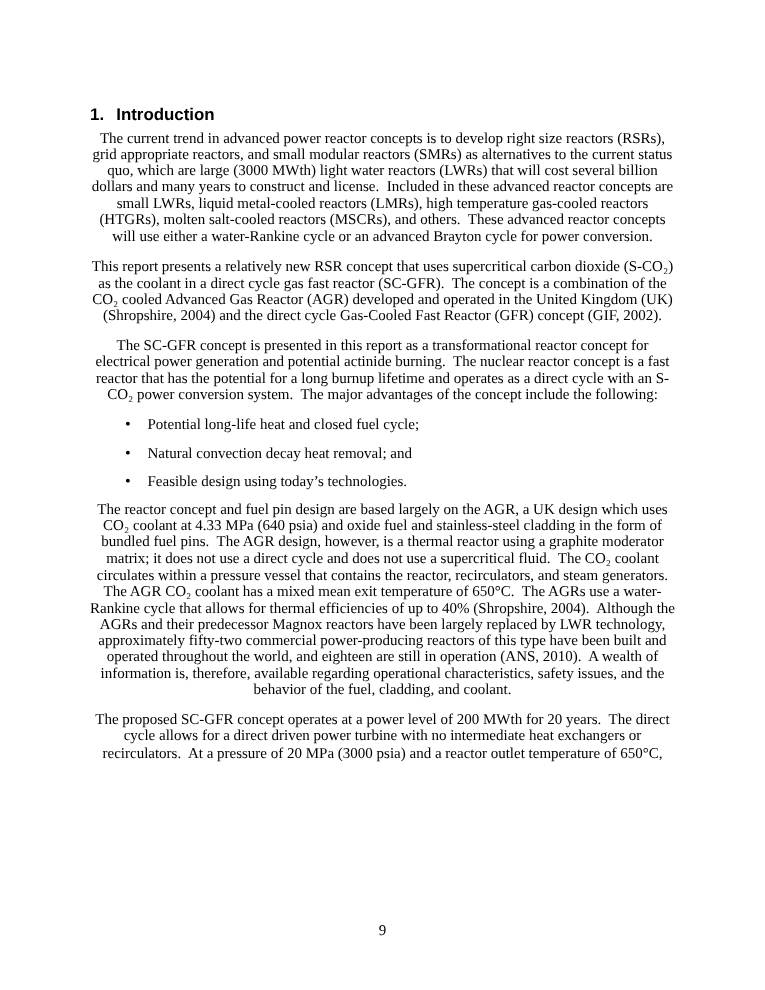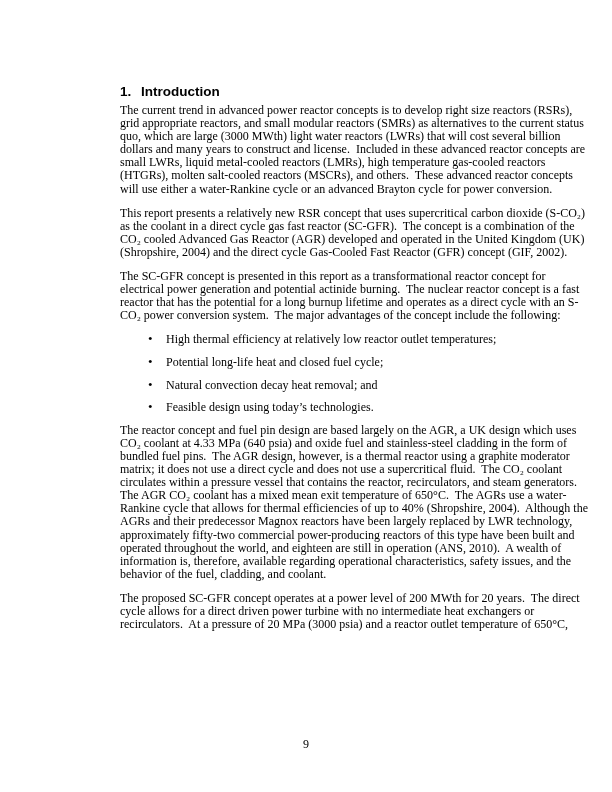--- a/index.html
+++ b/index.html
@@ -15,40 +15,39 @@
     overflow: hidden;
     font-family: "Liberation Serif", serif;
     color: #000000;
     box-sizing: border-box;
   }
   .text-block {
     position: absolute;
     left: 72px;
     top: 84px;
     width: 468px;
-    margin-left: 48px;
   }
   .section-heading {
     font-family: "Liberation Sans", sans-serif;
     font-weight: bold;
     font-size: 13.5px;
     line-height: 15px;
     margin: 0 0 5px 0;
     color: #000000;
   }
   .section-heading .heading-number {
     display: inline-block;
     min-width: 21px;
   }
   .body-para {
     font-size: 12px;
     line-height: 13.1px;
     margin: 0 0 11px 0;
     white-space: pre-wrap;
-    text-align: left;
+    text-align: center;
   }
   .bullet-list {
     list-style: none;
     margin: 9px 0 6px 0;
     padding: 0 0 0 46px;
   }
   .bullet-list li {
     position: relative;
     font-size: 12px;
     line-height: 13.1px;
@@ -80,21 +79,20 @@
 
     <h1 class="section-heading"><span class="heading-number">1.</span><span>Introduction</span></h1>
 
     <p class="body-para">The current trend in advanced power reactor concepts is to develop right size reactors (RSRs), grid appropriate reactors, and small modular reactors (SMRs) as alternatives to the current status quo, which are large (3000 MWth) light water reactors (LWRs) that will cost several billion dollars and many years to construct and license.  Included in these advanced reactor concepts are small LWRs, liquid metal-cooled reactors (LMRs), high temperature gas-cooled reactors (HTGRs), molten salt-cooled reactors (MSCRs), and others.  These advanced reactor concepts will use either a water-Rankine cycle or an advanced Brayton cycle for power conversion.</p>
 
     <p class="body-para">This report presents a relatively new RSR concept that uses supercritical carbon dioxide (S-CO₂) as the coolant in a direct cycle gas fast reactor (SC-GFR).  The concept is a combination of the CO₂ cooled Advanced Gas Reactor (AGR) developed and operated in the United Kingdom (UK) (Shropshire, 2004) and the direct cycle Gas-Cooled Fast Reactor (GFR) concept (GIF, 2002).</p>
 
     <p class="body-para">The SC-GFR concept is presented in this report as a transformational reactor concept for electrical power generation and potential actinide burning.  The nuclear reactor concept is a fast reactor that has the potential for a long burnup lifetime and operates as a direct cycle with an S-CO₂ power conversion system.  The major advantages of the concept include the following:</p>
 
     <ul class="bullet-list">
-      <li>High thermal efficiency at relatively low reactor outlet temperatures;</li>
       <li>Potential long-life heat and closed fuel cycle;</li>
       <li>Natural convection decay heat removal; and</li>
       <li>Feasible design using today’s technologies.</li>
     </ul>
 
     <p class="body-para">The reactor concept and fuel pin design are based largely on the AGR, a UK design which uses CO₂ coolant at 4.33 MPa (640 psia) and oxide fuel and stainless-steel cladding in the form of bundled fuel pins.  The AGR design, however, is a thermal reactor using a graphite moderator matrix; it does not use a direct cycle and does not use a supercritical fluid.  The CO₂ coolant circulates within a pressure vessel that contains the reactor, recirculators, and steam generators.  The AGR CO₂ coolant has a mixed mean exit temperature of 650°C.  The AGRs use a water-Rankine cycle that allows for thermal efficiencies of up to 40% (Shropshire, 2004).  Although the AGRs and their predecessor Magnox reactors have been largely replaced by LWR technology, approximately fifty-two commercial power-producing reactors of this type have been built and operated throughout the world, and eighteen are still in operation (ANS, 2010).  A wealth of information is, therefore, available regarding operational characteristics, safety issues, and the behavior of the fuel, cladding, and coolant.</p>
 
     <p class="body-para">The proposed SC-GFR concept operates at a power level of 200 MWth for 20 years.  The direct cycle allows for a direct driven power turbine with no intermediate heat exchangers or recirculators.  At a pressure of 20 MPa (3000 psia) and a reactor outlet temperature of 650°C,</p>
 
   </div>

